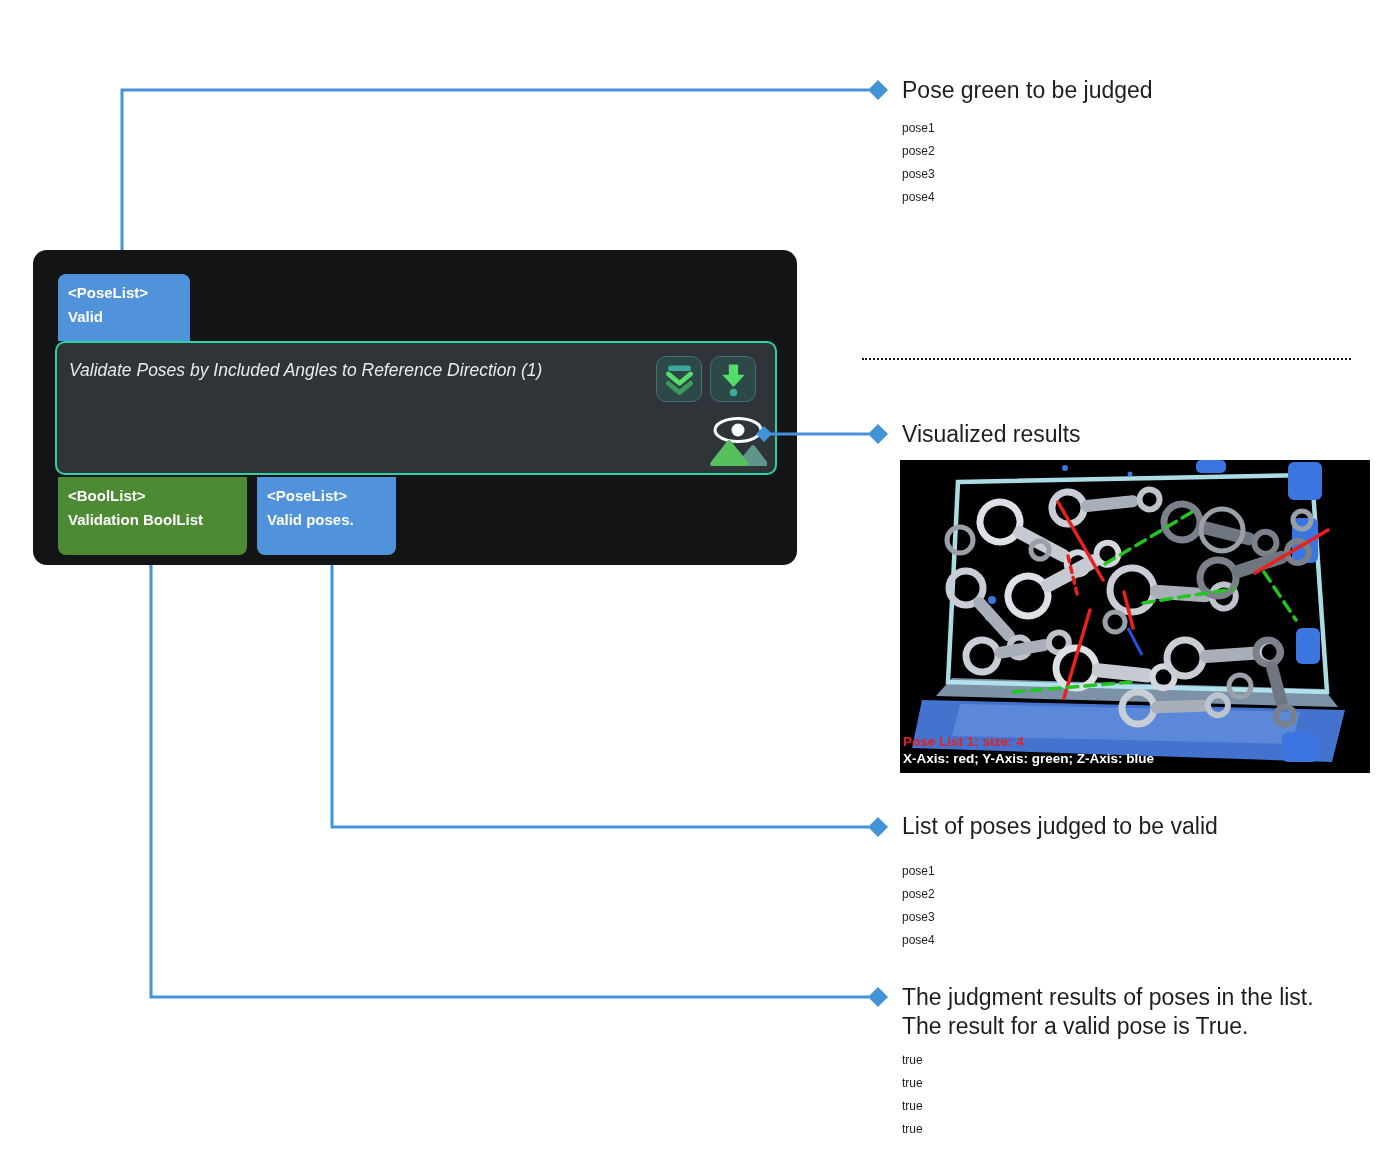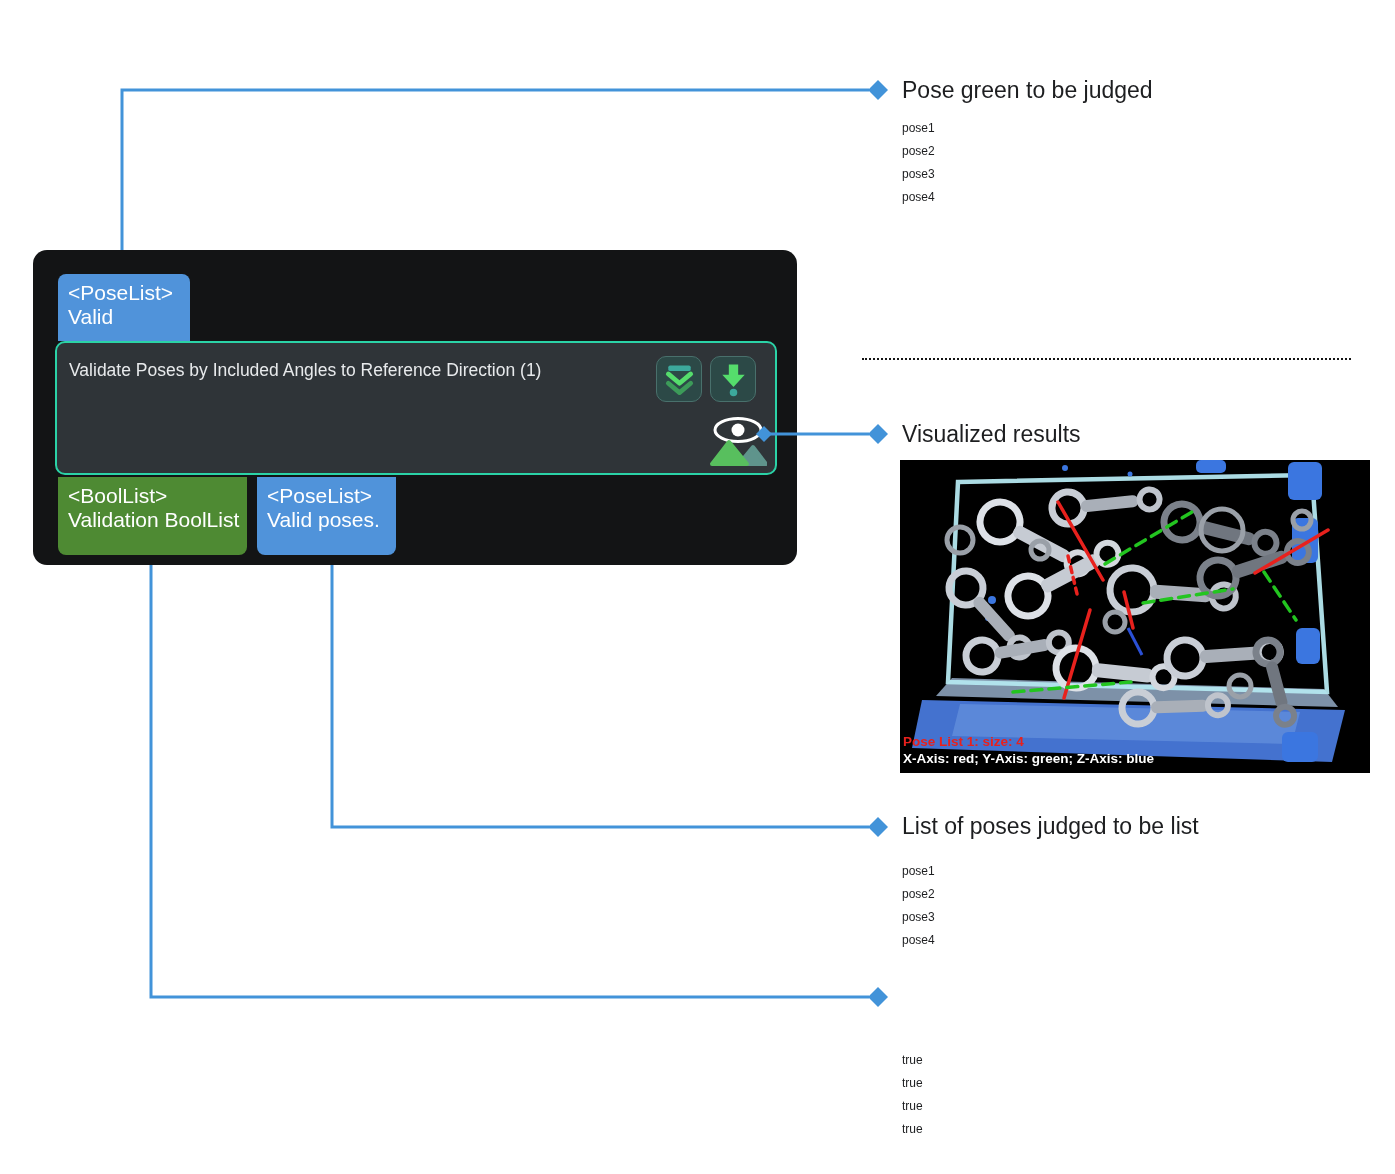--- a/index.html
+++ b/index.html
@@ -5,33 +5,33 @@
   html,body{margin:0;padding:0;background:#fff;}
   .canvas{position:relative;width:1395px;height:1174px;background:#ffffff;
           font-family:"Liberation Sans",sans-serif;overflow:hidden;}
 
   svg.layer{position:absolute;left:0;top:0;pointer-events:none;}
   .z0{z-index:0}.z2{z-index:2}
 
   
   .node{position:absolute;left:33px;top:250px;width:764px;height:315px;
         background:#131415;border-radius:14px;z-index:1;}
-  .tag{position:absolute;color:#fff;font-size:21px;line-height:24px;
-       padding:7px 3px 0 10px;box-sizing:border-box;}
+  .tag{position:absolute;color:#fff;font-size:15px;line-height:24px;
+       padding:7px 3px 0 10px;box-sizing:border-box;font-weight:bold;}
   .tag-in{left:25px;top:24px;width:132px;height:67px;background:#5093da;
           border-radius:8px 8px 0 0;}
   .tag-out{top:227px;height:78px;border-radius:0 0 8px 8px;}
   .tag-green{left:25px;width:189px;background:#4e8a33;}
   .tag-blue{left:224px;width:139px;background:#5093da;}
 
   .nodebox{position:absolute;left:22px;top:91px;width:722px;height:134px;
            box-sizing:border-box;background:#2f3438;border:2.5px solid #2bd3a7;
            border-radius:10px;}
   .step-title{position:absolute;left:12px;top:17px;color:#e8eaec;font-size:17.5px;
-              white-space:nowrap;}
+              white-space:nowrap;font-style:italic;}
   .nbtn{position:absolute;top:13px;width:46px;height:46px;border-radius:10px;
         background:#2c4947;border:1.5px solid #49706c;padding:0;cursor:pointer;}
   .nbtn svg{display:block;margin:auto;}
   .btn-collapse{left:599px;}
   .btn-run{left:653px;}
   .eye-wrap{position:absolute;left:654px;top:74px;width:54px;height:26px;}
   .mtn-wrap{position:absolute;left:652px;top:96px;width:58px;height:27px;}
 
   
   .h{position:absolute;left:902px;color:#1d1e20;font-size:23px;line-height:29px;
@@ -269,28 +269,32 @@
       <line x1="113" y1="232" x2="231" y2="222"></line>
       <line x1="364" y1="112" x2="396" y2="160"></line>
     </g>
 
     <line x1="228" y1="168" x2="242" y2="195" stroke="#2b50d6" stroke-width="3"></line>
 
     <text x="3" y="286" class="vtxt" fill="#e8211d">Pose List 1: size: 4</text>
     <text x="3" y="303" class="vtxt" fill="#ffffff">X-Axis: red; Y-Axis: green; Z-Axis: blue</text>
   </svg>
 
-  <div class="h" style="top:812px">List of poses judged to be list</div>
+  <div class="h" style="top:812px">List of poses judged to be valid</div>
   <div class="vlist" style="top:860px">
     <div>pose1</div>
     <div>pose2</div>
     <div>pose3</div>
     <div>pose4</div>
   </div>
 
+  <div class="h" style="top:983px">
+    <div>The judgment results of poses in the list.</div>
+    <div>The result for a valid pose is True.</div>
+  </div>
   <div class="vlist" style="top:1049px">
     <div>true</div>
     <div>true</div>
     <div>true</div>
     <div>true</div>
   </div>
 
 </div>
 
 </body></html>

